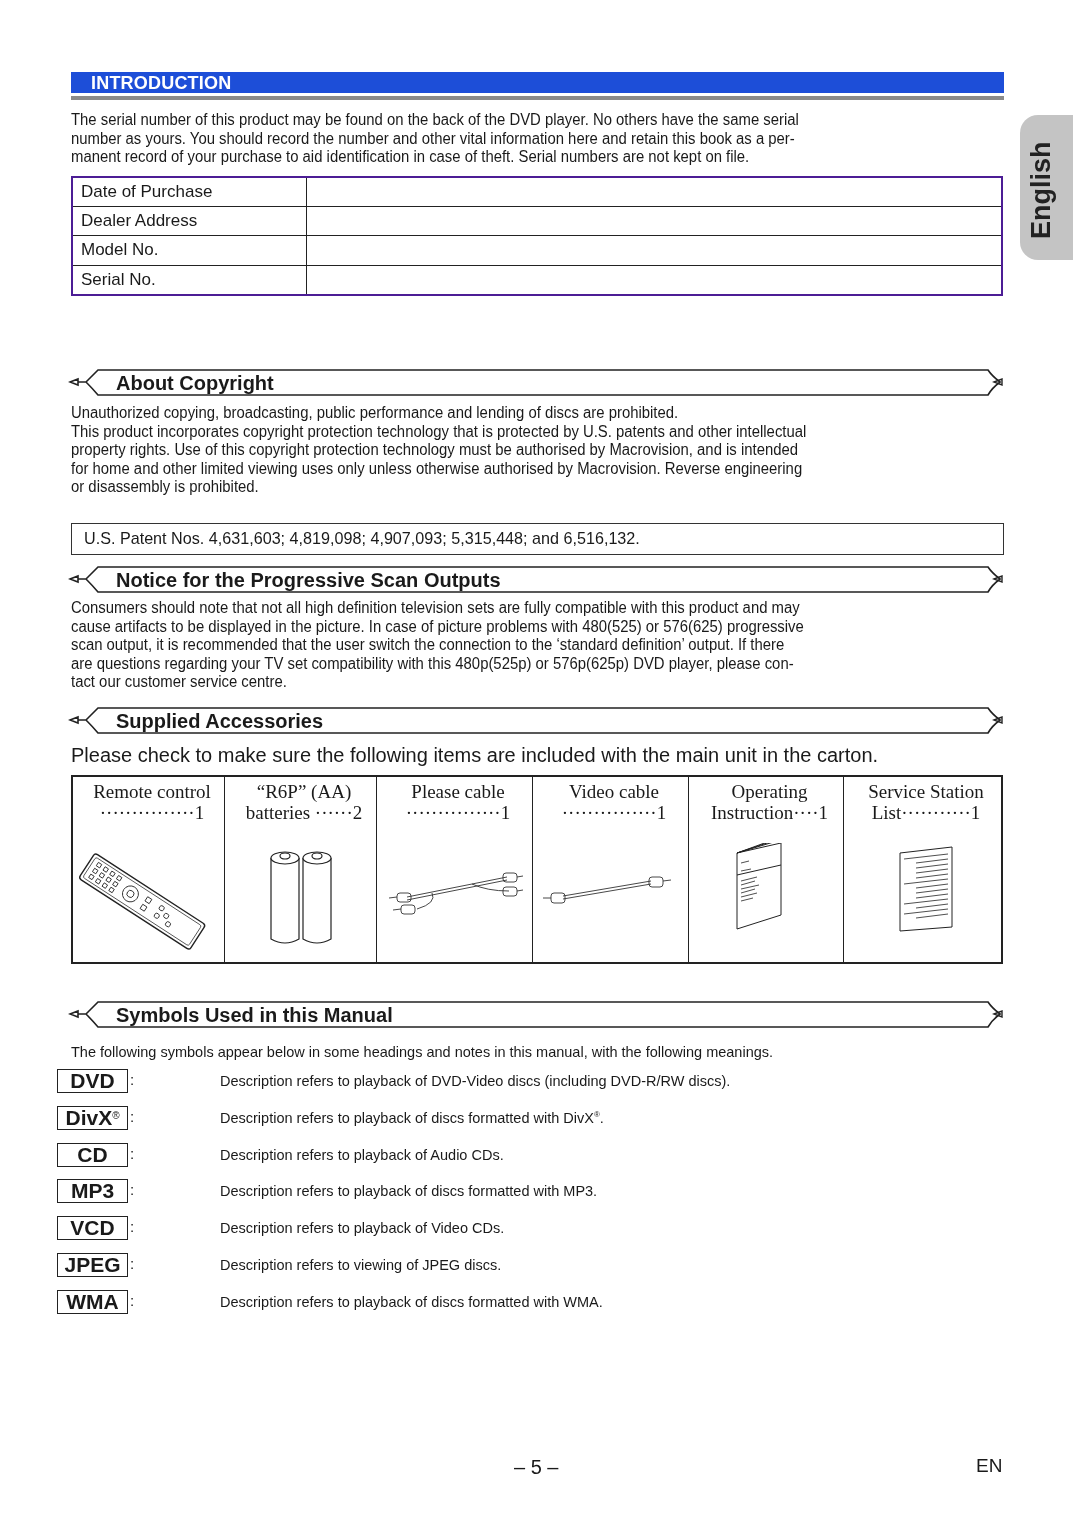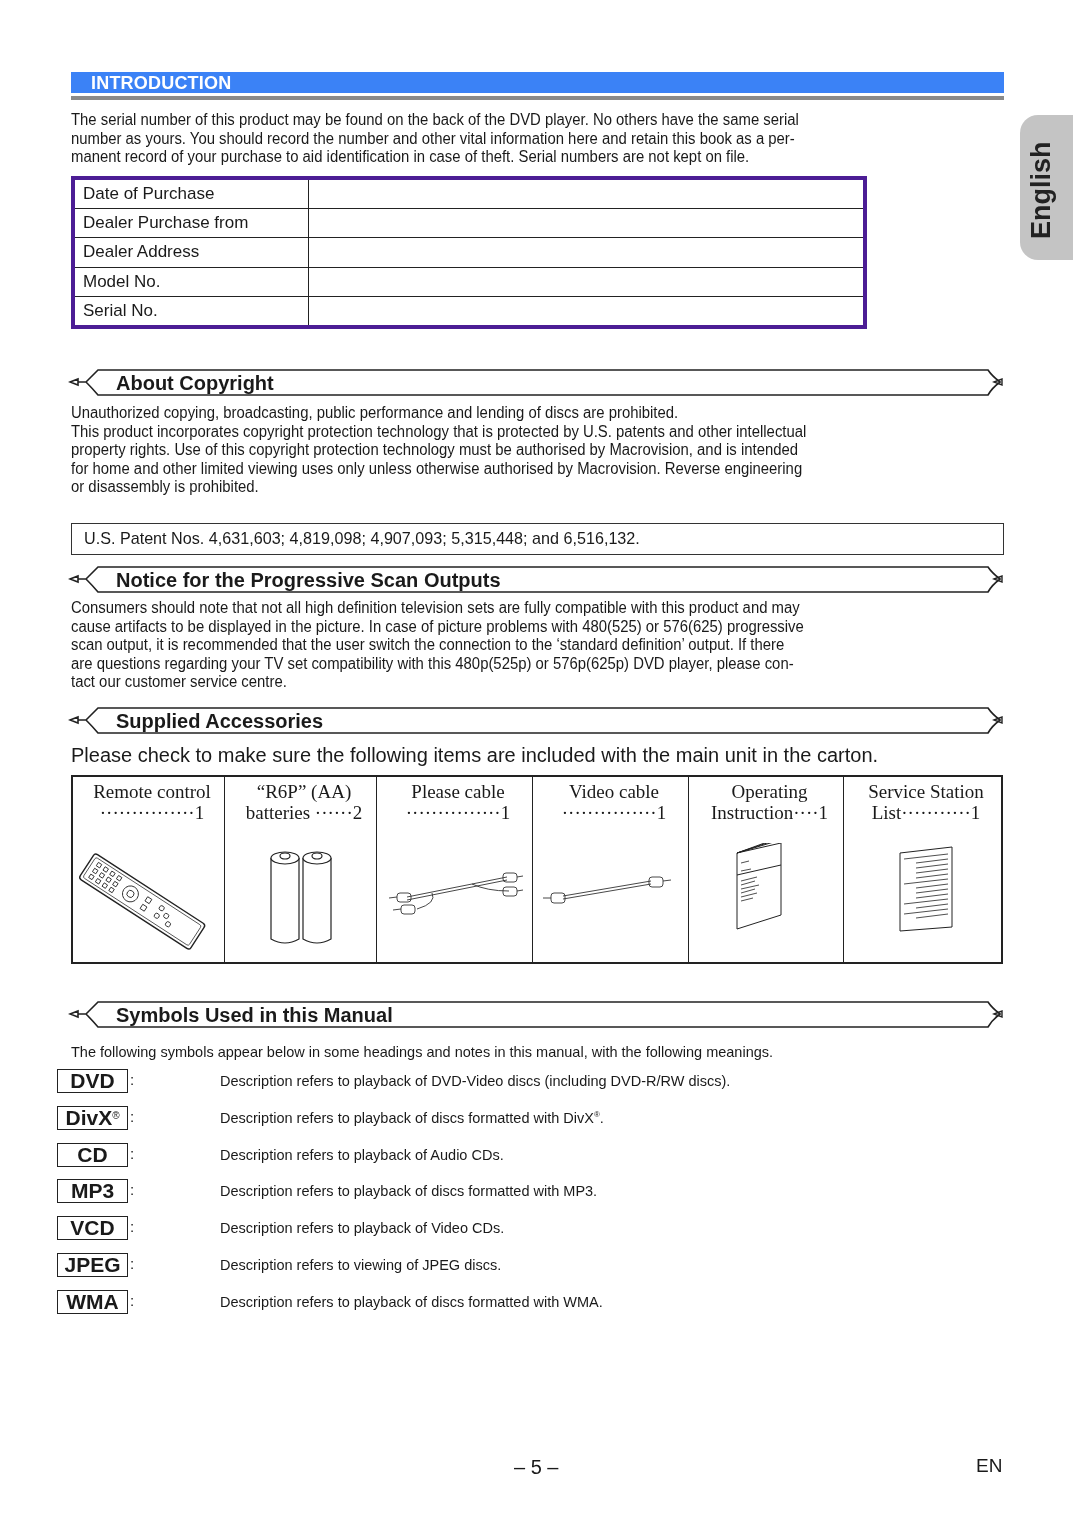--- a/index.html
+++ b/index.html
@@ -1,30 +1,30 @@
 <!DOCTYPE html>
 <html><head>
 <meta charset="utf-8">
 <style>
   html, body { margin:0; padding:0; background:#ffffff; }
   body { width:1073px; height:1517px; position:relative; overflow:hidden;
          font-family:"Liberation Sans", sans-serif; color:#1a1a1a; }
   .abs { position:absolute; }
 
   
-  .intro-bar { left:71px; top:72px; width:933px; height:21px; background:#3b82f6; }
+  .intro-bar { left:71px; top:72px; width:933px; height:21px; background:#1d4ed8; }
   .intro-bar span { position:absolute; left:20px; top:1px; color:#fff; font-weight:bold;
                     font-size:18px; letter-spacing:0.2px; }
   .intro-under { left:71px; top:96px; width:933px; height:4px; background:#8a8a8a; }
 
   .para { font-size:16px; line-height:18.5px; transform:scaleX(0.93); transform-origin:left top; }
   .para p { margin:0; }
 
   
-  .rec-table { left:71px; top:176px; width:796px; border:4px solid #4c1d95; border-collapse:collapse; }
+  .rec-table { left:71px; top:176px; width:932px; border:2px solid #4c1d95; border-collapse:collapse; }
   .rec-table td { border:1px solid #222; height:28.2px; font-size:17px; padding:0 0 0 8px; }
   .rec-table td.lbl { width:225px; }
 
   
   .sec { left:68px; width:938px; height:30px; }
   .sec svg { position:absolute; left:0; top:0; }
   .sec .title { position:absolute; left:38px; top:4px; font-weight:bold; font-size:20px;margin-left:10px; }
 
   .patent { left:71px; top:523px; width:931px; height:30px; border:1px solid #333; }
   .patent span { position:absolute; left:12px; top:5px; font-size:17px; transform:scaleX(0.95); transform-origin:left top; white-space:nowrap; }
@@ -70,24 +70,20 @@
 <div class="abs para" style="left:71px; top:111px; width:1000px;">
   <p>The serial number of this product may be found on the back of the DVD player. No others have the same serial</p>
   <p>number as yours. You should record the number and other vital information here and retain this book as a per-</p>
   <p>manent record of your purchase to aid identification in case of theft. Serial numbers are not kept on file.</p>
 </div>
 
 <table class="abs rec-table">
   <tbody>
       <tr>
         <td class="lbl">Date of Purchase</td>
-        <td></td>
-      </tr>
-  <tr>
-        <td class="lbl">Dealer Purchase from</td>
         <td></td>
       </tr>
   <tr>
         <td class="lbl">Dealer Address</td>
         <td></td>
       </tr>
   <tr>
         <td class="lbl">Model No.</td>
         <td></td>
       </tr>

